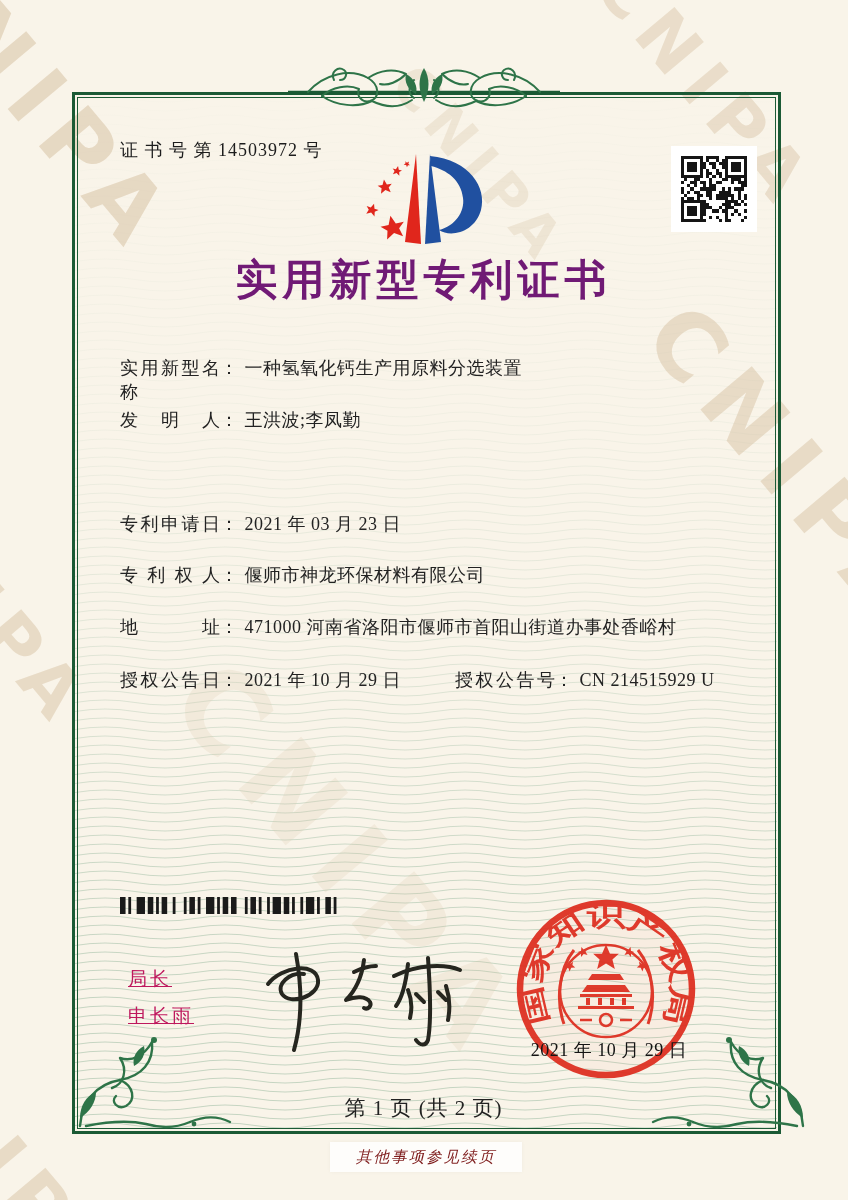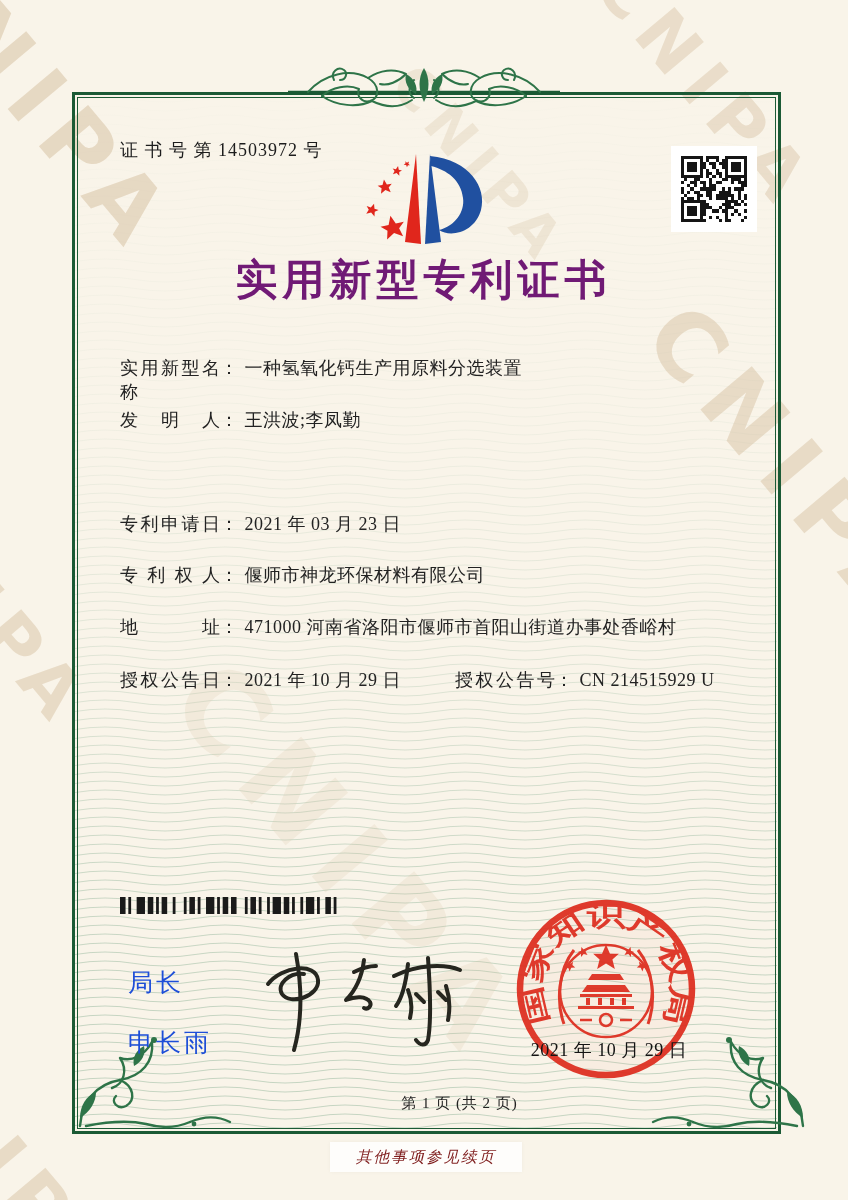--- a/index.html
+++ b/index.html
@@ -52,32 +52,32 @@
   
   .paras{position:absolute;left:118px;top:700px;width:616px;z-index:3;color:#222;
       font-size:16.5px;line-height:29px;font-style:italic;}
   .paras p{margin:0;text-indent:2em;letter-spacing:.5px;}
 
   
   .barcode{position:absolute;left:120px;top:897px;z-index:3;}
 
   
   .sig-label,.sig-name{position:absolute;left:128px;font-family:"Liberation Sans","DejaVu Sans",sans-serif;
-      font-size:25px;color:#1d4ed8;z-index:3;letter-spacing:3px;}
+      font-size:19px;color:#be185d;z-index:3;letter-spacing:3px;text-decoration:underline;}
   .sig-label{top:966px;}
-  .sig-name{top:1026px;}
+  .sig-name{top:1003px;}
   .sig-svg{position:absolute;left:238px;top:942px;z-index:3;}
 
   
   .seal{position:absolute;left:506px;top:894px;z-index:4;opacity:.92;}
   .seal-date{position:absolute;left:515px;top:1038px;width:188px;text-align:center;font-size:18px;
       color:#141414;z-index:5;letter-spacing:.5px;}
 
-  .page-info{position:absolute;left:72px;top:1094px;width:703px;text-align:center;font-size:15px;
-      color:#222;z-index:3;letter-spacing:1px;margin-left:36px;}
+  .page-info{position:absolute;left:72px;top:1094px;width:703px;text-align:center;font-size:21px;
+      color:#222;z-index:3;letter-spacing:1px;}
 
   .foot-note{position:absolute;left:330px;top:1142px;width:192px;height:30px;background:#fefdfb;
       z-index:3;text-align:center;font-size:15.5px;line-height:30px;color:#7f1d1d;font-style:italic;
       letter-spacing:2px;box-shadow:0 0 4px rgba(0,0,0,.04);}
 </style>
 </head>
 <body>
 
 <svg width="0" height="0" style="position:absolute">
   <defs>

